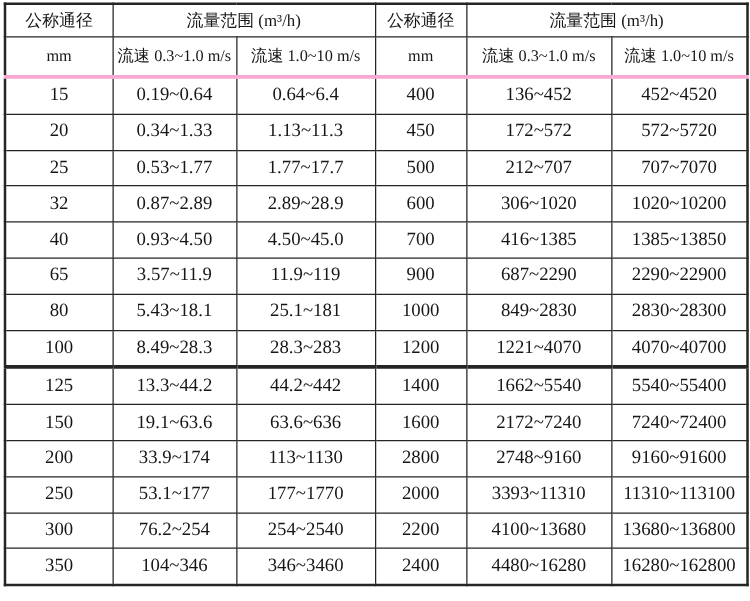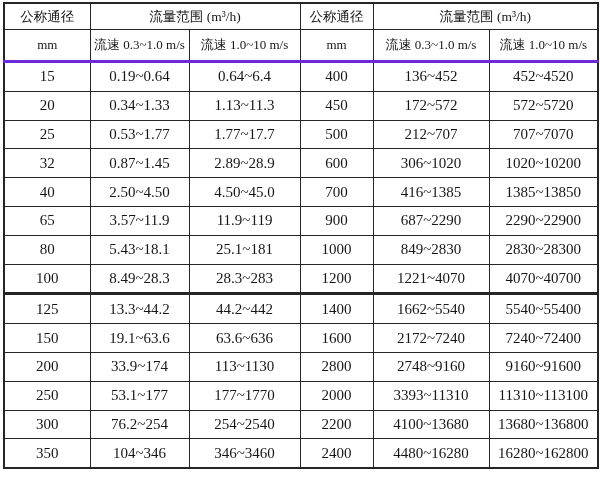--- a/index.html
+++ b/index.html
@@ -35,21 +35,21 @@
   }
   .flow-table thead tr.hr1 th {
     height: 25px;
     font-size: 13.5px;
     font-weight: normal;
   }
   .flow-table thead tr.hr2 th {
     height: 30px;
     font-size: 13px;
     font-weight: normal;
-    border-bottom: 3px solid #6d28d9;
+    border-bottom: 3px solid #f9a8d4;
     margin-top: 40px;
   }
   .flow-table tbody td {
     height: 27.8px;
     font-size: 15px;
   }
   .flow-table tbody tr.section-start td {
     border-top: 3px solid #252525;
     text-align: center;
   }
@@ -103,29 +103,29 @@
       <tr>
         <td>25</td>
         <td>0.53~1.77</td>
         <td>1.77~17.7</td>
         <td>500</td>
         <td>212~707</td>
         <td>707~7070</td>
       </tr>
       <tr>
         <td>32</td>
-        <td>0.87~1.45</td>
+        <td>0.87~2.89</td>
         <td>2.89~28.9</td>
         <td>600</td>
         <td>306~1020</td>
         <td>1020~10200</td>
       </tr>
       <tr>
         <td>40</td>
-        <td>2.50~4.50</td>
+        <td>0.93~4.50</td>
         <td>4.50~45.0</td>
         <td>700</td>
         <td>416~1385</td>
         <td>1385~13850</td>
       </tr>
       <tr>
         <td>65</td>
         <td>3.57~11.9</td>
         <td>11.9~119</td>
         <td>900</td>

